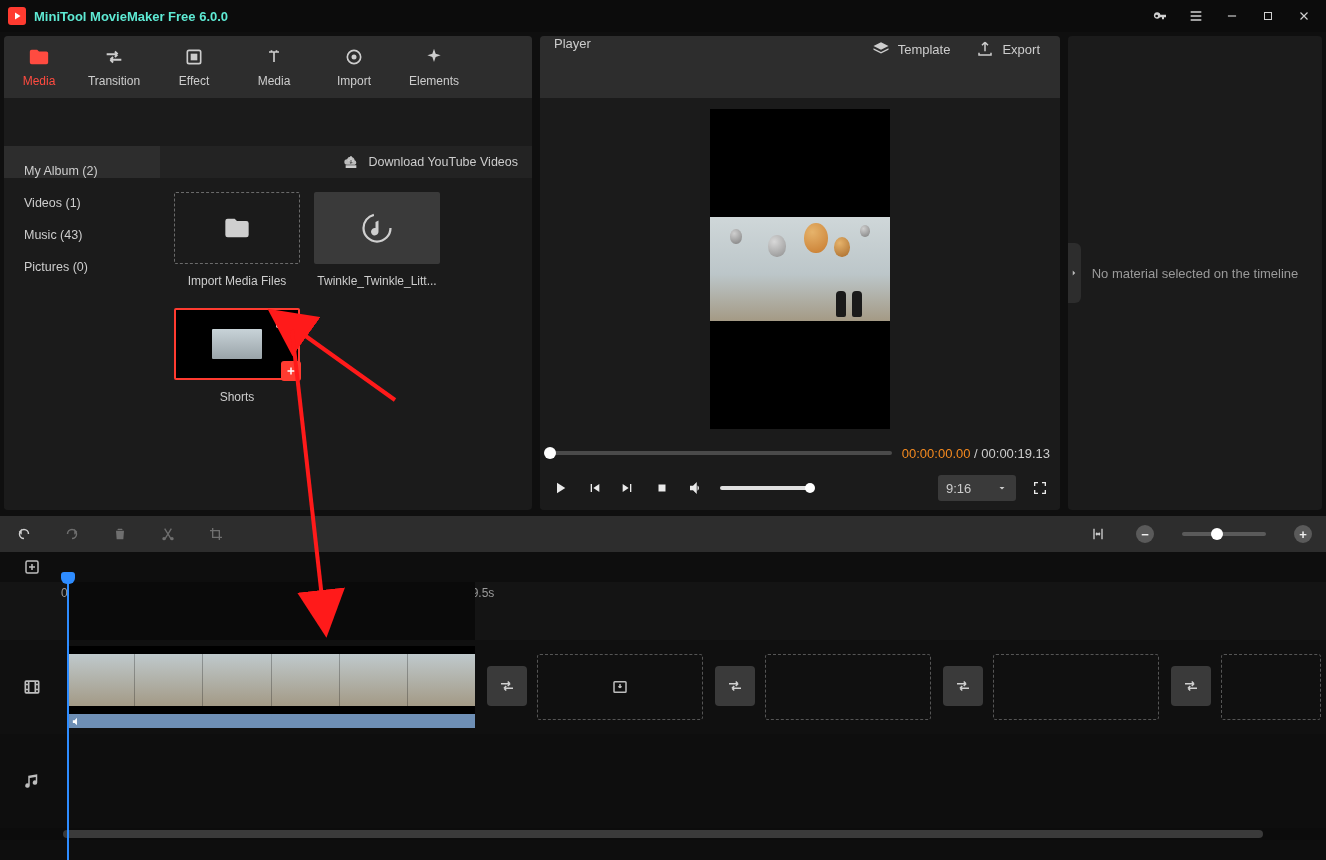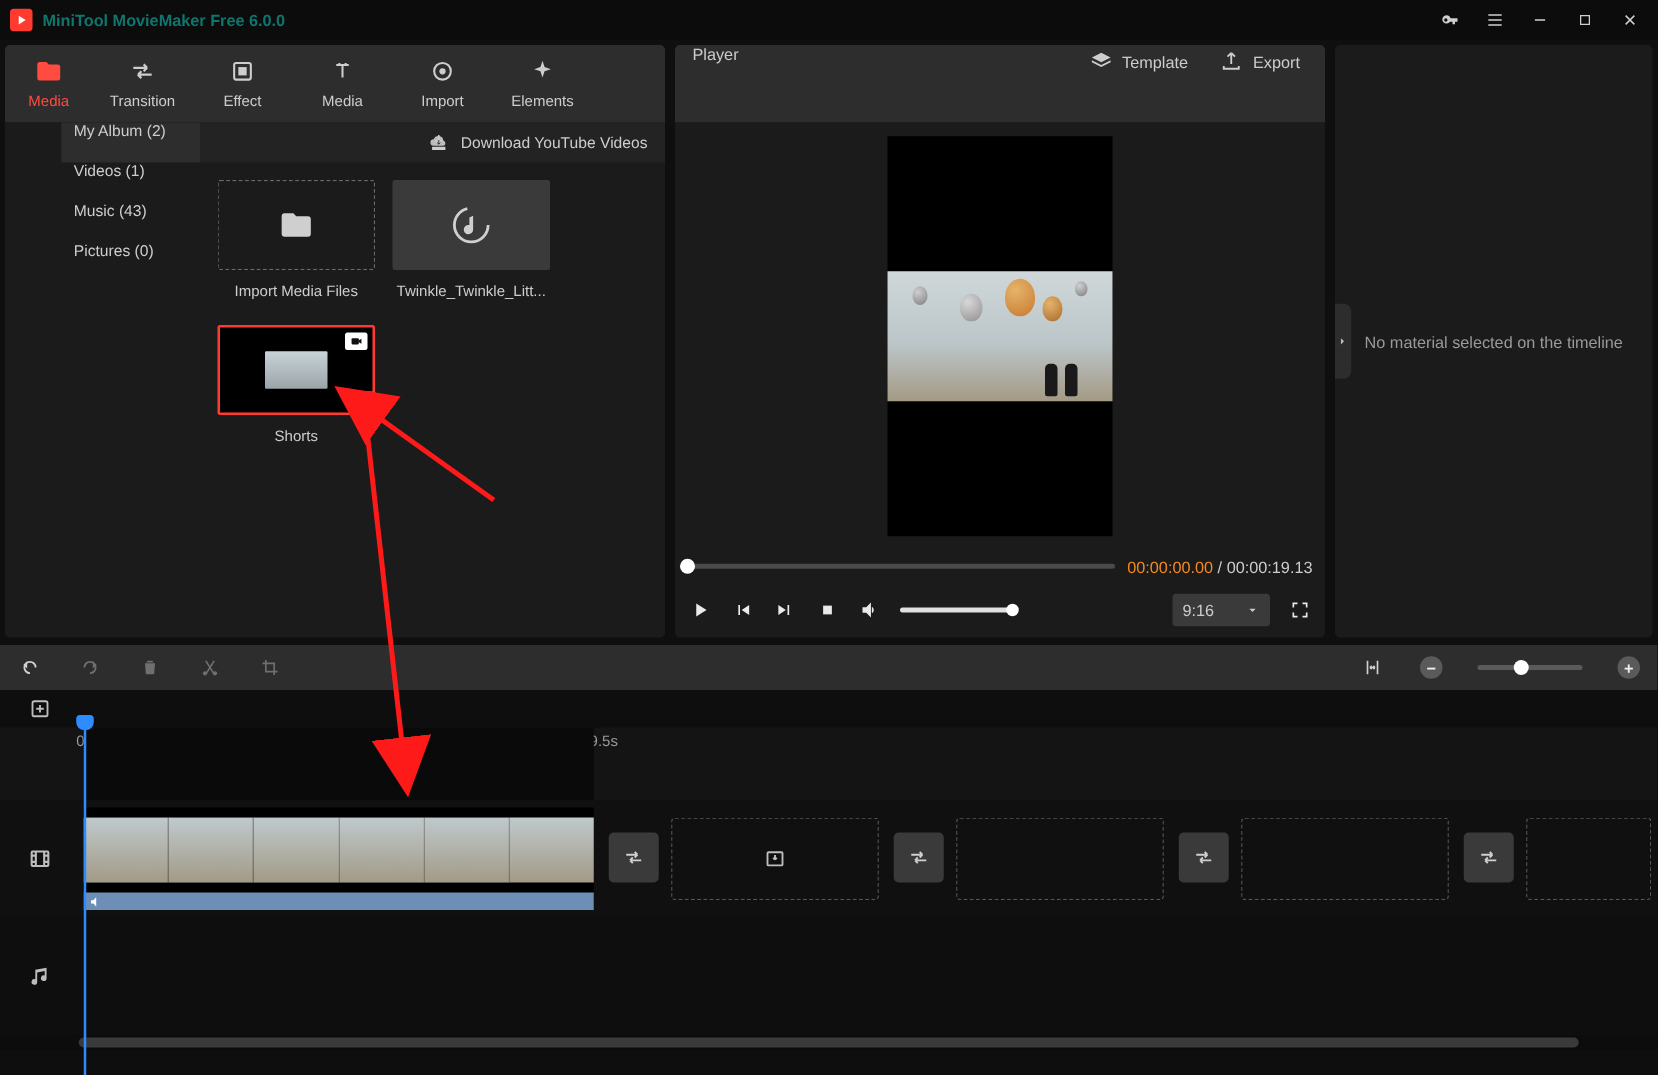--- a/index.html
+++ b/index.html
@@ -16,41 +16,41 @@
     --blue:#4aa3ff;
     --border:#3f3f3f;
   }
   html,body{margin:0;padding:0;background:var(--bg);color:var(--text);font-family:Arial,Helvetica,sans-serif;font-size:13px;width:1326px;height:860px;overflow:hidden;}
   *{box-sizing:border-box;}
   svg{display:block;}
 
   
   .titlebar{height:32px;background:#0c0c0c;display:flex;align-items:center;padding:0 8px;gap:8px;}
   .titlebar .logo{width:18px;height:18px;background:var(--accent);border-radius:3px;display:flex;align-items:center;justify-content:center;}
-  .titlebar .title{flex:0 0 auto;font-weight:bold;color:#0f766e;}
+  .titlebar .title{flex:0 0 auto;font-weight:bold;color:#5eead4;}
   .titlebar .spacer{flex:1 1 auto;}
   .titlebar .winbtn{width:28px;height:28px;display:flex;align-items:center;justify-content:center;color:#d0d0d0;}
   .key-icon{color:#f7c948;}
 
   
   .upper{display:flex;gap:8px;padding:4px 4px 0 4px;height:478px;}
   .panel{background:var(--panel);border-radius:4px;position:relative;overflow:hidden;}
 
   
-  .media-panel{width:528px;display:flex;flex-direction:column;}
+  .media-panel{width:528px;display:flex;flex-direction:column;gap:48px;}
   .tabs{display:flex;background:var(--panel3);height:62px;align-items:stretch;}
   .tab{flex:0 0 auto;width:80px;display:flex;flex-direction:column;align-items:center;justify-content:center;gap:6px;color:var(--text);cursor:pointer;}
   .tab:first-child{width:70px;}
   .tab.active{color:var(--accent-soft);}
   .tab .ticon{height:22px;display:flex;align-items:center;justify-content:center;}
   .tab .tlabel{font-size:12px;}
 
   .media-body{flex:1;display:flex;min-height:0;}
   .sidebar{width:156px;background:var(--panel);display:flex;flex-direction:column;}
-  .side-item{height:32px;display:flex;align-items:flex-start;padding:0 10px;color:var(--text);cursor:pointer;font-size:12.5px;margin-left:45px;}
+  .side-item{height:32px;display:flex;align-items:flex-end;padding:0 20px;color:var(--text);cursor:pointer;font-size:12.5px;}
   .side-item.active{background:var(--panel3);}
   .media-right{flex:1;display:flex;flex-direction:column;}
   .media-toolbar{height:32px;background:var(--panel2);display:flex;align-items:center;justify-content:flex-end;padding:0 14px;gap:10px;color:var(--text);font-size:12.5px;}
   .media-grid{flex:1;padding:14px;display:flex;gap:14px;align-content:flex-start;flex-wrap:wrap;position:relative;}
   .mcard{width:126px;display:flex;flex-direction:column;align-items:center;gap:10px;}
   .mthumb{width:126px;height:72px;border-radius:2px;display:flex;align-items:center;justify-content:center;position:relative;}
   .mthumb.import{border:1.5px dashed #6a6a6a;background:transparent;}
   .mthumb.audio{background:var(--panel4);}
   .mthumb.video{background:#000;border:2px solid var(--accent);}
   .mthumb.video .mini{width:50px;height:30px;background:linear-gradient(#c8d3d8,#9aa4a9);border-radius:1px;}

